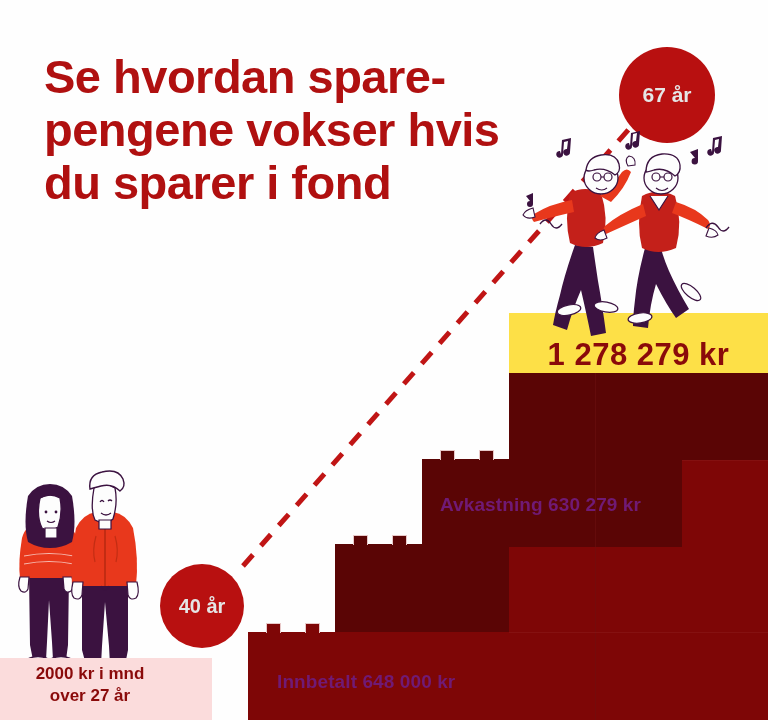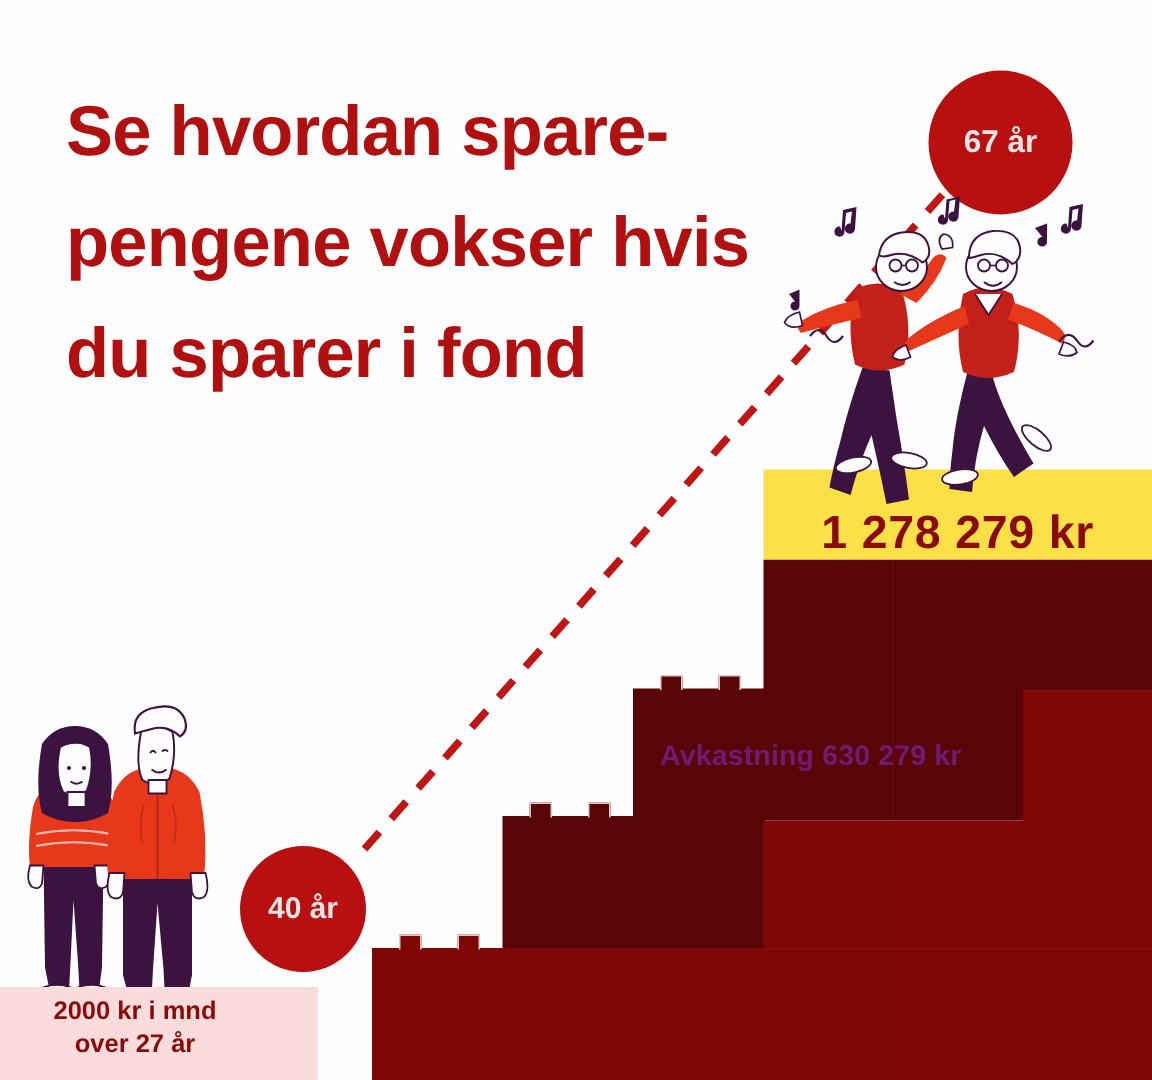--- a/index.html
+++ b/index.html
@@ -7,21 +7,21 @@
     width:768px;height:720px;overflow:hidden;
     background:#fefefe;
     font-family:"Liberation Sans",sans-serif;
     position:relative;
   }
   #stage{position:absolute;left:0;top:0;width:768px;height:720px;overflow:hidden;}
 
   
   .headline{
     position:absolute;left:44px;top:50px;width:520px;
-    font-size:47px;line-height:74px;font-weight:bold;
+    font-size:47px;line-height:53px;font-weight:bold;
     color:#B01010;letter-spacing:-0.5px;
     white-space:pre-line;
   }
 
   
   .bar{position:absolute;}
   .nub{position:absolute;background:#5A0505;border:1px solid #e8c9c9;border-bottom:none;box-sizing:border-box;}
   .nub.light{background:#7E0606;}
 
   
@@ -92,20 +92,21 @@
   <div class="bar" style="left:682px;top:373px;width:86px;height:87px;background:#5A0505;"></div>
 
   <div style="position:absolute;left:509px;top:632px;width:259px;height:1px;background:#8f2020;opacity:.45;"></div>
   <div style="position:absolute;left:682px;top:460px;width:86px;height:1px;background:#8f2020;opacity:.4;"></div>
 
   <div class="banner">
     <span>1 278 279 kr</span>
   </div>
 
   <div class="barlabel" id="lbl-avkastning">Avkastning 630 279 kr</div>
+  <div class="barlabel" id="lbl-innbetalt">Innbetalt 648 000 kr</div>
 
   <svg class="ov" viewBox="0 0 768 720">
     <line x1="243" y1="566" x2="644" y2="112" stroke="#C01515" stroke-width="5" stroke-linecap="butt" stroke-dasharray="15 12"></line>
   </svg>
 
   <div class="circle" id="circle-40">
     <span>40 år</span>
   </div>
   <div class="circle" id="circle-67">
     <span>67 år</span>

